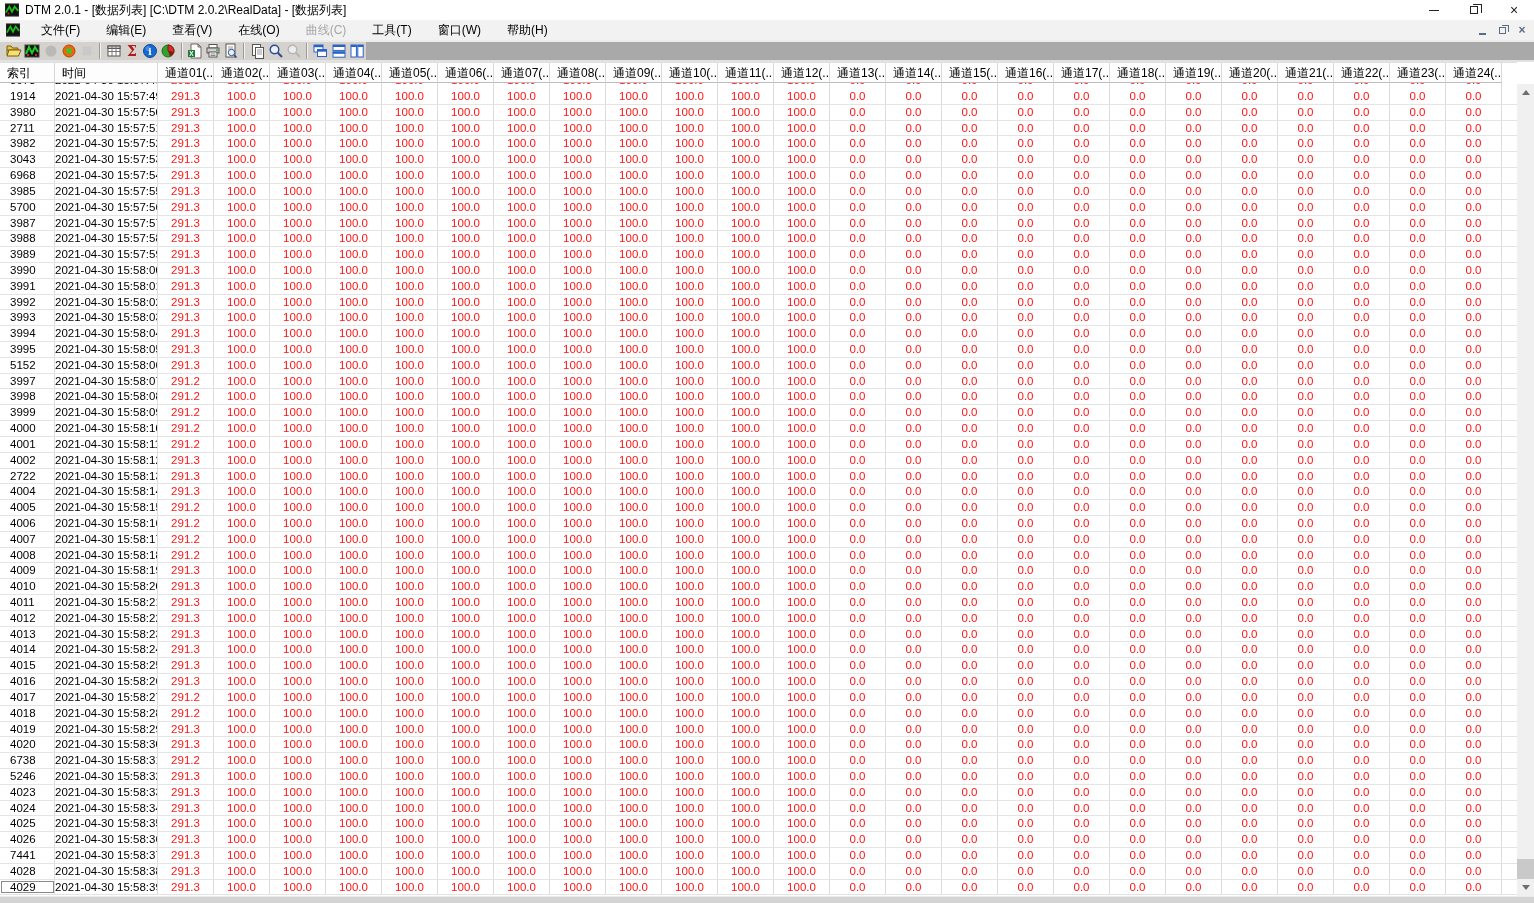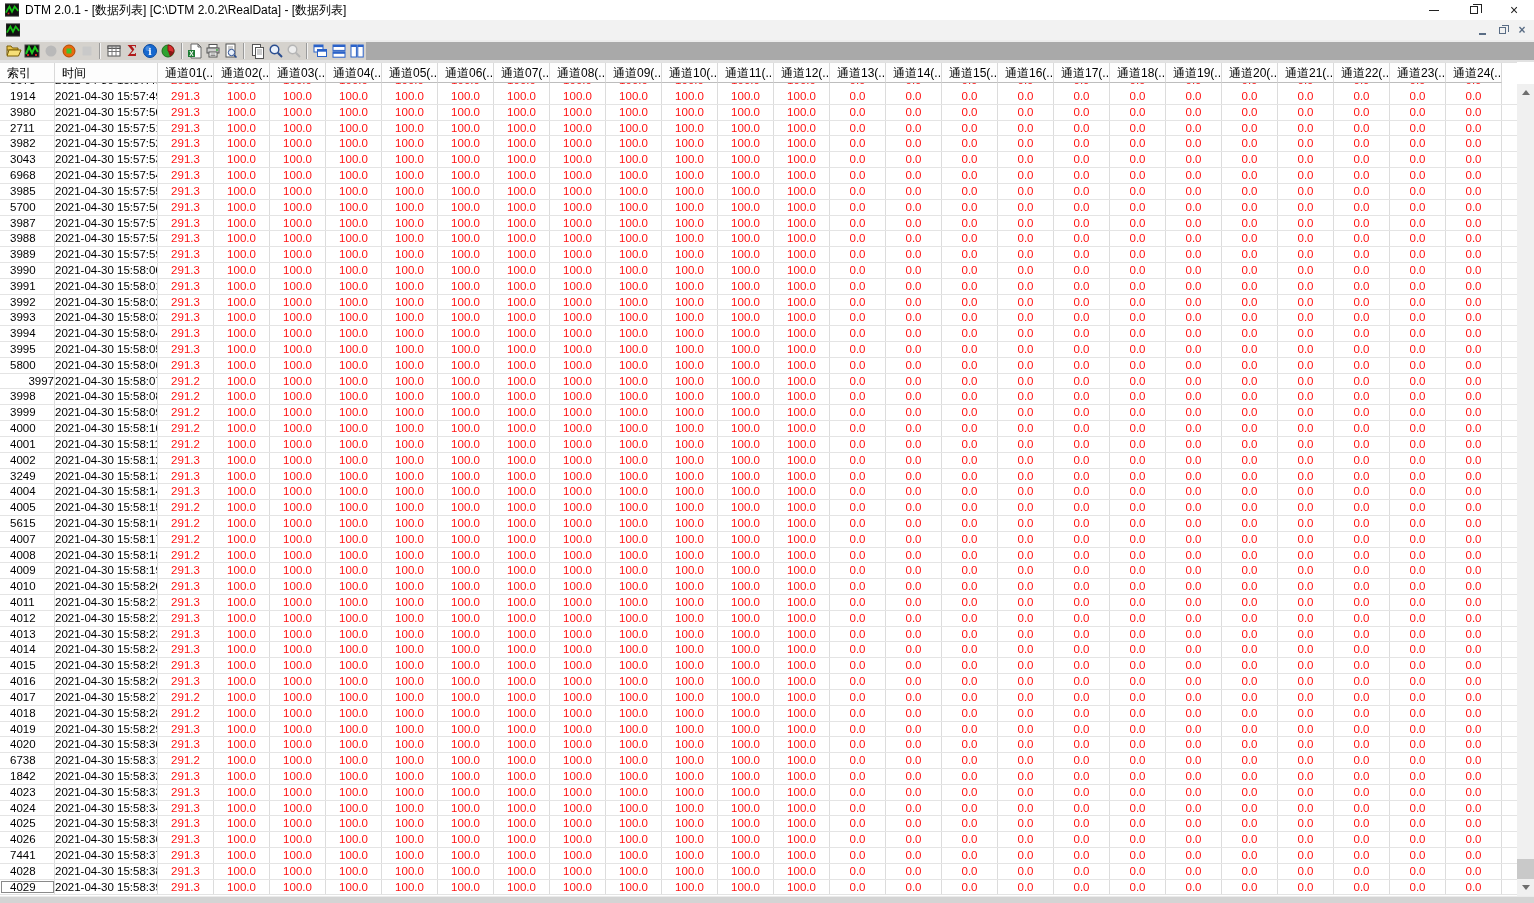--- a/index.html
+++ b/index.html
@@ -93,20 +93,30 @@
         <span class="glyph-close">×</span>
       </div>
   </div>
 </div>
 
 <div id="menubar">
   <svg class="mdi-doc-icon" viewBox="0 0 16 16">
     <rect x="0" y="1" width="16" height="14" fill="#111" stroke="#3a3a3a"></rect>
     <polyline points="1,11 5,4 8,10 11,4 15,9" fill="none" stroke="#18c018" stroke-width="2"></polyline>
   </svg>
+  <div id="menu-items" style="display:flex;">
+      <span class="menu-item">文件(F)</span>
+      <span class="menu-item">编辑(E)</span>
+      <span class="menu-item">查看(V)</span>
+      <span class="menu-item">在线(O)</span>
+      <span class="menu-item disabled">曲线(C)</span>
+      <span class="menu-item">工具(T)</span>
+      <span class="menu-item">窗口(W)</span>
+      <span class="menu-item">帮助(H)</span>
+    </div>
   <div class="mdi-ctrls">
     <div class="mdi-btn">
         <div class="mdi-min"></div>
       </div>
     <div class="mdi-btn">
         <div class="mdi-restore"></div>
       </div>
     <div class="mdi-btn">
         <span class="mdi-close">×</span>
       </div>
@@ -803,21 +813,21 @@
         <div class="cell c-ch" style="width: 56px; color: rgb(255, 20, 20);">0.0</div>
         <div class="cell c-ch" style="width: 56px; color: rgb(255, 20, 20);">0.0</div>
         <div class="cell c-ch" style="width: 56px; color: rgb(255, 20, 20);">0.0</div>
         <div class="cell c-ch" style="width: 56px; color: rgb(255, 20, 20);">0.0</div>
         <div class="cell c-ch" style="width: 56px; color: rgb(255, 20, 20);">0.0</div>
         <div class="cell c-ch" style="width: 56px; color: rgb(255, 20, 20);">0.0</div>
         <div class="cell c-ch" style="width: 56px; color: rgb(255, 20, 20);">0.0</div>
         <div class="cell c-ch" style="width: 56px; color: rgb(255, 20, 20);">0.0</div>
       </div>
       <div class="grid-row">
-        <div class="cell c-idx" style="width: 55px;">5800</div>
+        <div class="cell c-idx" style="width: 55px;">5152</div>
         <div class="cell c-time" style="width: 103px;">2021-04-30 15:58:06</div>
         <div class="cell c-ch" style="width: 56px; color: rgb(255, 20, 20);">291.3</div>
         <div class="cell c-ch" style="width: 56px; color: rgb(255, 20, 20);">100.0</div>
         <div class="cell c-ch" style="width: 56px; color: rgb(255, 20, 20);">100.0</div>
         <div class="cell c-ch" style="width: 56px; color: rgb(255, 20, 20);">100.0</div>
         <div class="cell c-ch" style="width: 56px; color: rgb(255, 20, 20);">100.0</div>
         <div class="cell c-ch" style="width: 56px; color: rgb(255, 20, 20);">100.0</div>
         <div class="cell c-ch" style="width: 56px; color: rgb(255, 20, 20);">100.0</div>
         <div class="cell c-ch" style="width: 56px; color: rgb(255, 20, 20);">100.0</div>
         <div class="cell c-ch" style="width: 56px; color: rgb(255, 20, 20);">100.0</div>
@@ -831,21 +841,21 @@
         <div class="cell c-ch" style="width: 56px; color: rgb(255, 20, 20);">0.0</div>
         <div class="cell c-ch" style="width: 56px; color: rgb(255, 20, 20);">0.0</div>
         <div class="cell c-ch" style="width: 56px; color: rgb(255, 20, 20);">0.0</div>
         <div class="cell c-ch" style="width: 56px; color: rgb(255, 20, 20);">0.0</div>
         <div class="cell c-ch" style="width: 56px; color: rgb(255, 20, 20);">0.0</div>
         <div class="cell c-ch" style="width: 56px; color: rgb(255, 20, 20);">0.0</div>
         <div class="cell c-ch" style="width: 56px; color: rgb(255, 20, 20);">0.0</div>
         <div class="cell c-ch" style="width: 56px; color: rgb(255, 20, 20);">0.0</div>
       </div>
       <div class="grid-row">
-        <div class="cell c-idx" style="width: 55px; text-align: right;">3997</div>
+        <div class="cell c-idx" style="width: 55px;">3997</div>
         <div class="cell c-time" style="width: 103px;">2021-04-30 15:58:07</div>
         <div class="cell c-ch" style="width: 56px; color: rgb(255, 20, 20);">291.2</div>
         <div class="cell c-ch" style="width: 56px; color: rgb(255, 20, 20);">100.0</div>
         <div class="cell c-ch" style="width: 56px; color: rgb(255, 20, 20);">100.0</div>
         <div class="cell c-ch" style="width: 56px; color: rgb(255, 20, 20);">100.0</div>
         <div class="cell c-ch" style="width: 56px; color: rgb(255, 20, 20);">100.0</div>
         <div class="cell c-ch" style="width: 56px; color: rgb(255, 20, 20);">100.0</div>
         <div class="cell c-ch" style="width: 56px; color: rgb(255, 20, 20);">100.0</div>
         <div class="cell c-ch" style="width: 56px; color: rgb(255, 20, 20);">100.0</div>
         <div class="cell c-ch" style="width: 56px; color: rgb(255, 20, 20);">100.0</div>
@@ -999,21 +1009,21 @@
         <div class="cell c-ch" style="width: 56px; color: rgb(255, 20, 20);">0.0</div>
         <div class="cell c-ch" style="width: 56px; color: rgb(255, 20, 20);">0.0</div>
         <div class="cell c-ch" style="width: 56px; color: rgb(255, 20, 20);">0.0</div>
         <div class="cell c-ch" style="width: 56px; color: rgb(255, 20, 20);">0.0</div>
         <div class="cell c-ch" style="width: 56px; color: rgb(255, 20, 20);">0.0</div>
         <div class="cell c-ch" style="width: 56px; color: rgb(255, 20, 20);">0.0</div>
         <div class="cell c-ch" style="width: 56px; color: rgb(255, 20, 20);">0.0</div>
         <div class="cell c-ch" style="width: 56px; color: rgb(255, 20, 20);">0.0</div>
       </div>
       <div class="grid-row">
-        <div class="cell c-idx" style="width: 55px;">3249</div>
+        <div class="cell c-idx" style="width: 55px;">2722</div>
         <div class="cell c-time" style="width: 103px;">2021-04-30 15:58:13</div>
         <div class="cell c-ch" style="width: 56px; color: rgb(255, 20, 20);">291.3</div>
         <div class="cell c-ch" style="width: 56px; color: rgb(255, 20, 20);">100.0</div>
         <div class="cell c-ch" style="width: 56px; color: rgb(255, 20, 20);">100.0</div>
         <div class="cell c-ch" style="width: 56px; color: rgb(255, 20, 20);">100.0</div>
         <div class="cell c-ch" style="width: 56px; color: rgb(255, 20, 20);">100.0</div>
         <div class="cell c-ch" style="width: 56px; color: rgb(255, 20, 20);">100.0</div>
         <div class="cell c-ch" style="width: 56px; color: rgb(255, 20, 20);">100.0</div>
         <div class="cell c-ch" style="width: 56px; color: rgb(255, 20, 20);">100.0</div>
         <div class="cell c-ch" style="width: 56px; color: rgb(255, 20, 20);">100.0</div>
@@ -1083,21 +1093,21 @@
         <div class="cell c-ch" style="width: 56px; color: rgb(255, 20, 20);">0.0</div>
         <div class="cell c-ch" style="width: 56px; color: rgb(255, 20, 20);">0.0</div>
         <div class="cell c-ch" style="width: 56px; color: rgb(255, 20, 20);">0.0</div>
         <div class="cell c-ch" style="width: 56px; color: rgb(255, 20, 20);">0.0</div>
         <div class="cell c-ch" style="width: 56px; color: rgb(255, 20, 20);">0.0</div>
         <div class="cell c-ch" style="width: 56px; color: rgb(255, 20, 20);">0.0</div>
         <div class="cell c-ch" style="width: 56px; color: rgb(255, 20, 20);">0.0</div>
         <div class="cell c-ch" style="width: 56px; color: rgb(255, 20, 20);">0.0</div>
       </div>
       <div class="grid-row">
-        <div class="cell c-idx" style="width: 55px;">5615</div>
+        <div class="cell c-idx" style="width: 55px;">4006</div>
         <div class="cell c-time" style="width: 103px;">2021-04-30 15:58:16</div>
         <div class="cell c-ch" style="width: 56px; color: rgb(255, 20, 20);">291.2</div>
         <div class="cell c-ch" style="width: 56px; color: rgb(255, 20, 20);">100.0</div>
         <div class="cell c-ch" style="width: 56px; color: rgb(255, 20, 20);">100.0</div>
         <div class="cell c-ch" style="width: 56px; color: rgb(255, 20, 20);">100.0</div>
         <div class="cell c-ch" style="width: 56px; color: rgb(255, 20, 20);">100.0</div>
         <div class="cell c-ch" style="width: 56px; color: rgb(255, 20, 20);">100.0</div>
         <div class="cell c-ch" style="width: 56px; color: rgb(255, 20, 20);">100.0</div>
         <div class="cell c-ch" style="width: 56px; color: rgb(255, 20, 20);">100.0</div>
         <div class="cell c-ch" style="width: 56px; color: rgb(255, 20, 20);">100.0</div>
@@ -1531,21 +1541,21 @@
         <div class="cell c-ch" style="width: 56px; color: rgb(255, 20, 20);">0.0</div>
         <div class="cell c-ch" style="width: 56px; color: rgb(255, 20, 20);">0.0</div>
         <div class="cell c-ch" style="width: 56px; color: rgb(255, 20, 20);">0.0</div>
         <div class="cell c-ch" style="width: 56px; color: rgb(255, 20, 20);">0.0</div>
         <div class="cell c-ch" style="width: 56px; color: rgb(255, 20, 20);">0.0</div>
         <div class="cell c-ch" style="width: 56px; color: rgb(255, 20, 20);">0.0</div>
         <div class="cell c-ch" style="width: 56px; color: rgb(255, 20, 20);">0.0</div>
         <div class="cell c-ch" style="width: 56px; color: rgb(255, 20, 20);">0.0</div>
       </div>
       <div class="grid-row">
-        <div class="cell c-idx" style="width: 55px;">1842</div>
+        <div class="cell c-idx" style="width: 55px;">5246</div>
         <div class="cell c-time" style="width: 103px;">2021-04-30 15:58:32</div>
         <div class="cell c-ch" style="width: 56px; color: rgb(255, 20, 20);">291.3</div>
         <div class="cell c-ch" style="width: 56px; color: rgb(255, 20, 20);">100.0</div>
         <div class="cell c-ch" style="width: 56px; color: rgb(255, 20, 20);">100.0</div>
         <div class="cell c-ch" style="width: 56px; color: rgb(255, 20, 20);">100.0</div>
         <div class="cell c-ch" style="width: 56px; color: rgb(255, 20, 20);">100.0</div>
         <div class="cell c-ch" style="width: 56px; color: rgb(255, 20, 20);">100.0</div>
         <div class="cell c-ch" style="width: 56px; color: rgb(255, 20, 20);">100.0</div>
         <div class="cell c-ch" style="width: 56px; color: rgb(255, 20, 20);">100.0</div>
         <div class="cell c-ch" style="width: 56px; color: rgb(255, 20, 20);">100.0</div>

